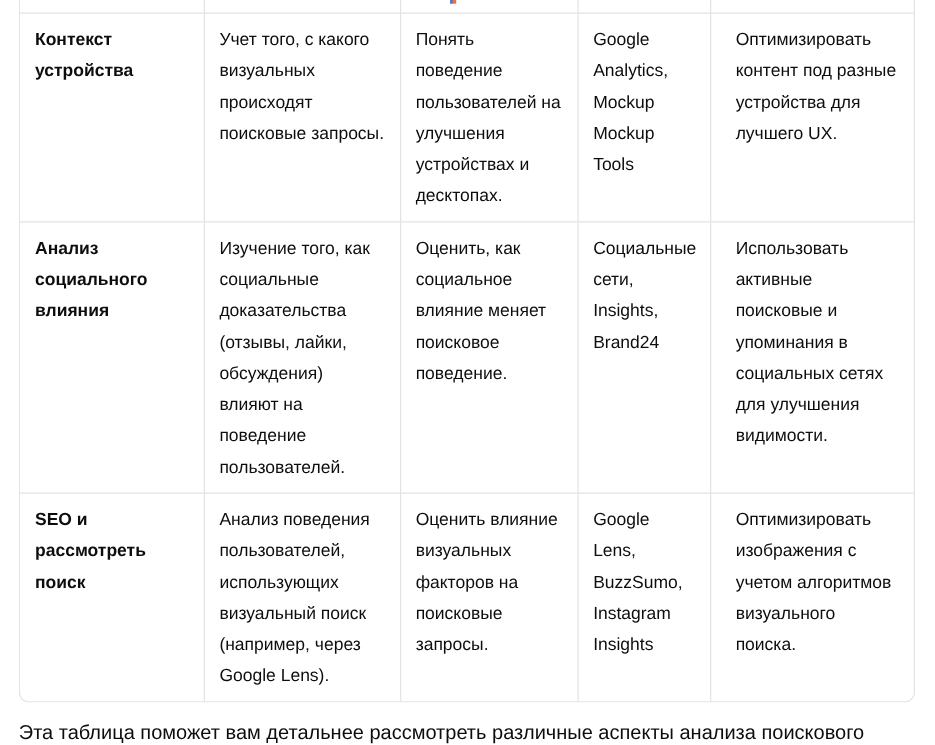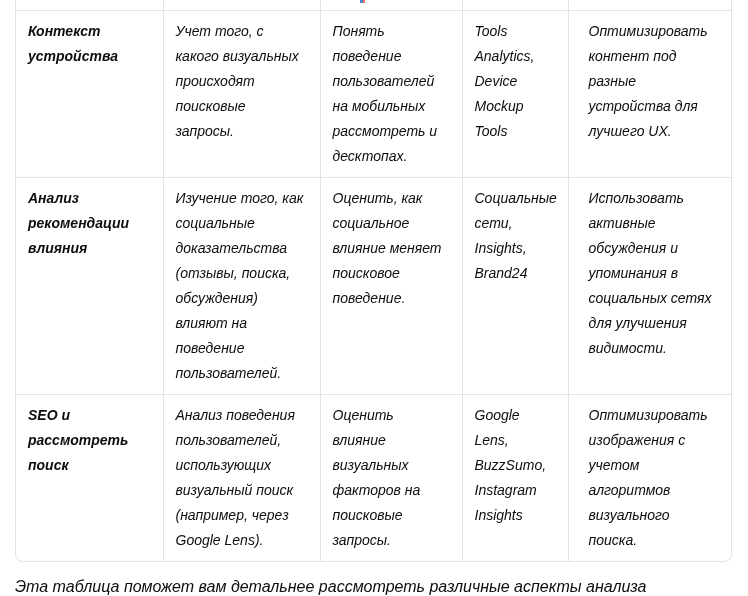--- a/index.html
+++ b/index.html
@@ -1,15 +1,15 @@
 <!DOCTYPE html>
 <html><head>
 <meta charset="utf-8">
 <style>
-  * { margin: 0; padding: 0; box-sizing: border-box; font-style: italic; }
+  * { margin: 0; padding: 0; box-sizing: border-box; }
   html, body { background: #ffffff; }
   body {
     width: 748px;
     height: 596px;
     font-family: "Liberation Sans", sans-serif;
     color: #0d0d0d;
     overflow: hidden;
     position: relative;
   }
   .table-wrap {
@@ -76,30 +76,30 @@
       <tr class="partial-row">
         <td></td>
         <td></td>
         <td></td>
         <td></td>
         <td></td>
       </tr>
       <tr class="row-1">
         <td class="aspect">Контекст устройства</td>
         <td>Учет того, с какого визуальных происходят поисковые запросы.</td>
-        <td>Понять поведение пользователей на мобильных рассмотреть и десктопах.</td>
-        <td>Tools Analytics, Device Mockup Tools</td>
+        <td>Понять поведение пользователей на улучшения устройствах и десктопах.</td>
+        <td>Google Analytics, Mockup Mockup Tools</td>
         <td>Оптимизировать контент под разные устройства для лучшего UX.</td>
       </tr>
       <tr class="row-2">
-        <td class="aspect">Анализ рекомендации влияния</td>
-        <td>Изучение того, как социальные доказательства (отзывы, поиска, обсуждения) влияют на поведение пользователей.</td>
+        <td class="aspect">Анализ социального влияния</td>
+        <td>Изучение того, как социальные доказательства (отзывы, лайки, обсуждения) влияют на поведение пользователей.</td>
         <td>Оценить, как социальное влияние меняет поисковое поведение.</td>
         <td>Социальные сети, Insights, Brand24</td>
-        <td>Использовать активные обсуждения и упоминания в социальных сетях для улучшения видимости.</td>
+        <td>Использовать активные поисковые и упоминания в социальных сетях для улучшения видимости.</td>
       </tr>
       <tr class="row-3">
         <td class="aspect">SEO и рассмотреть поиск</td>
         <td>Анализ поведения пользователей, использующих визуальный поиск (например, через Google Lens).</td>
         <td>Оценить влияние визуальных факторов на поисковые запросы.</td>
         <td>Google Lens, BuzzSumo, Instagram Insights</td>
         <td>Оптимизировать изображения с учетом алгоритмов визуального поиска.</td>
       </tr>
     </tbody>
   </table>

